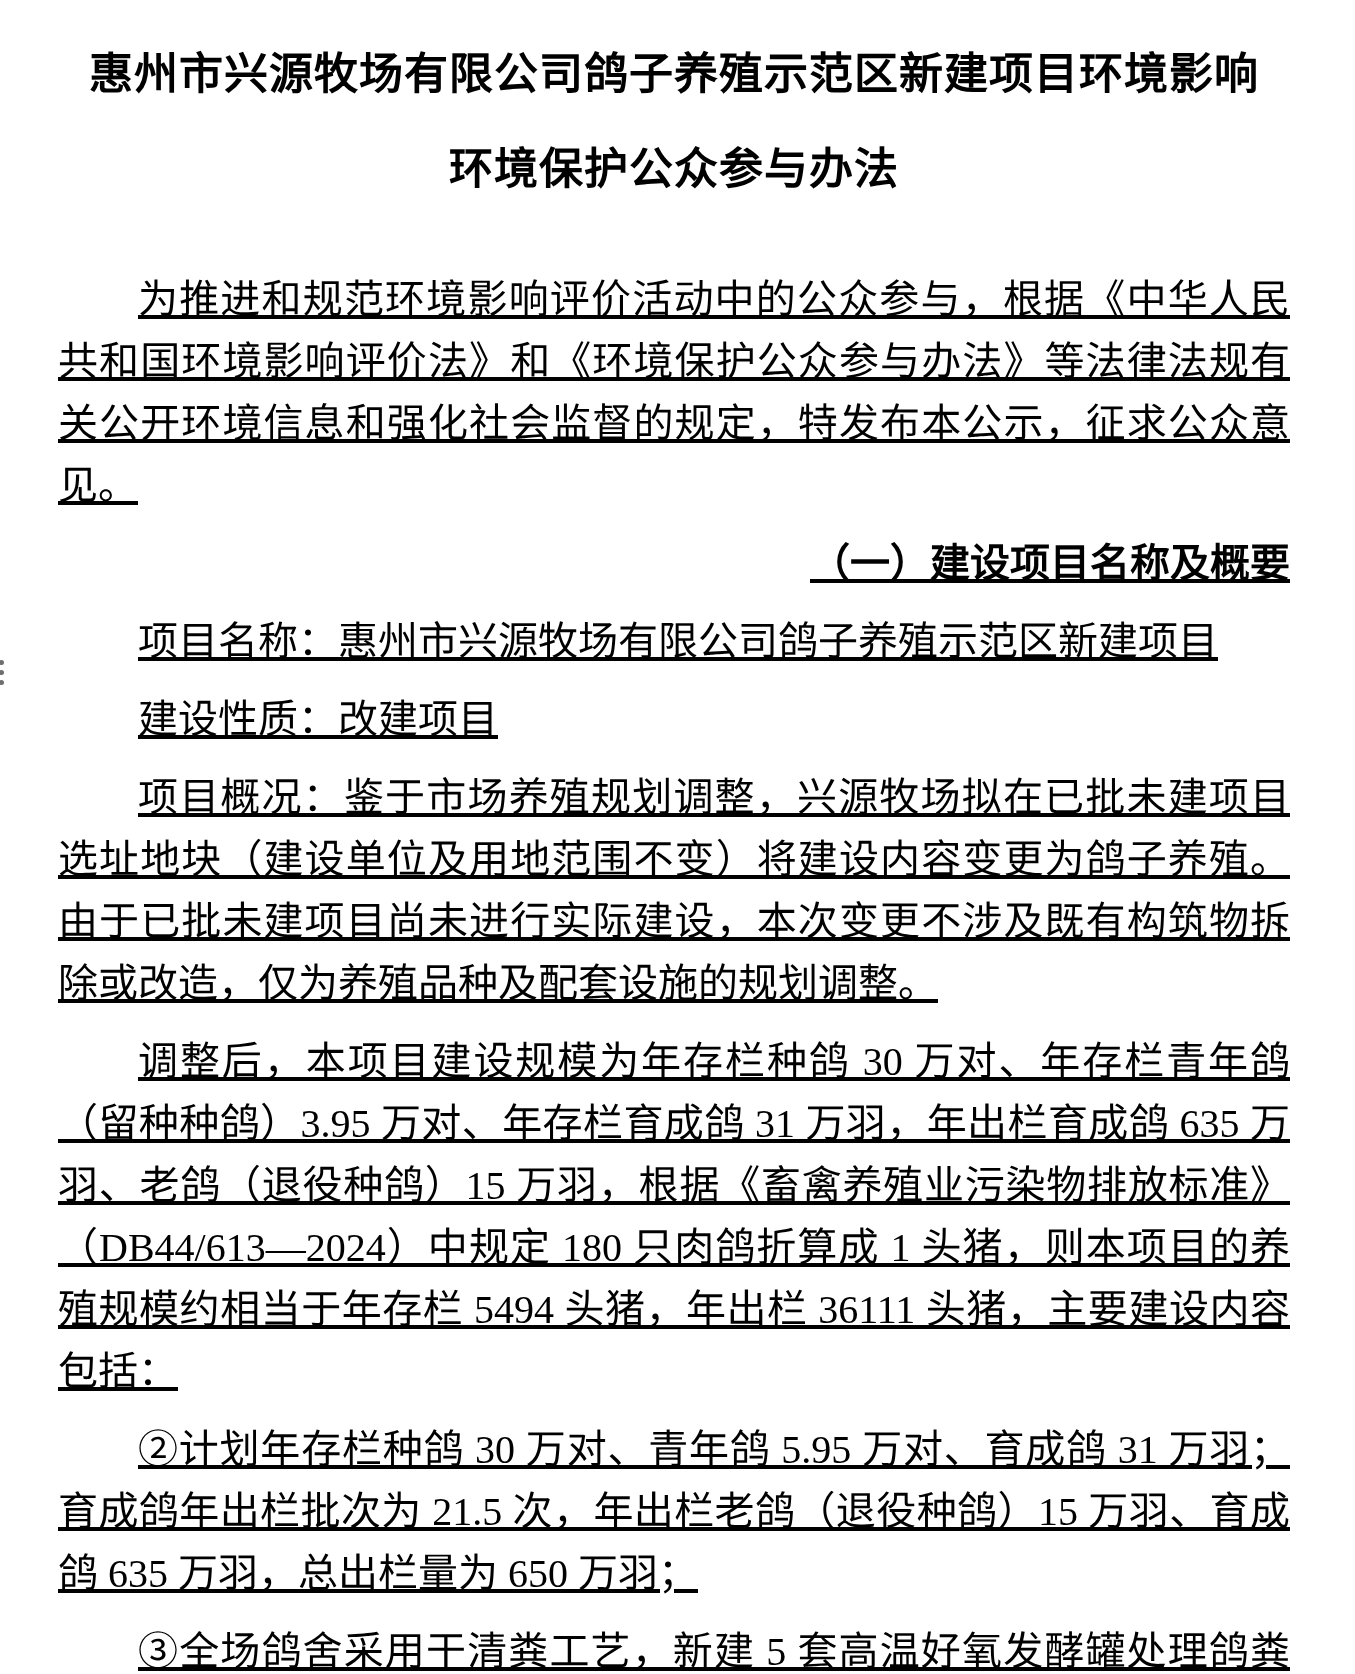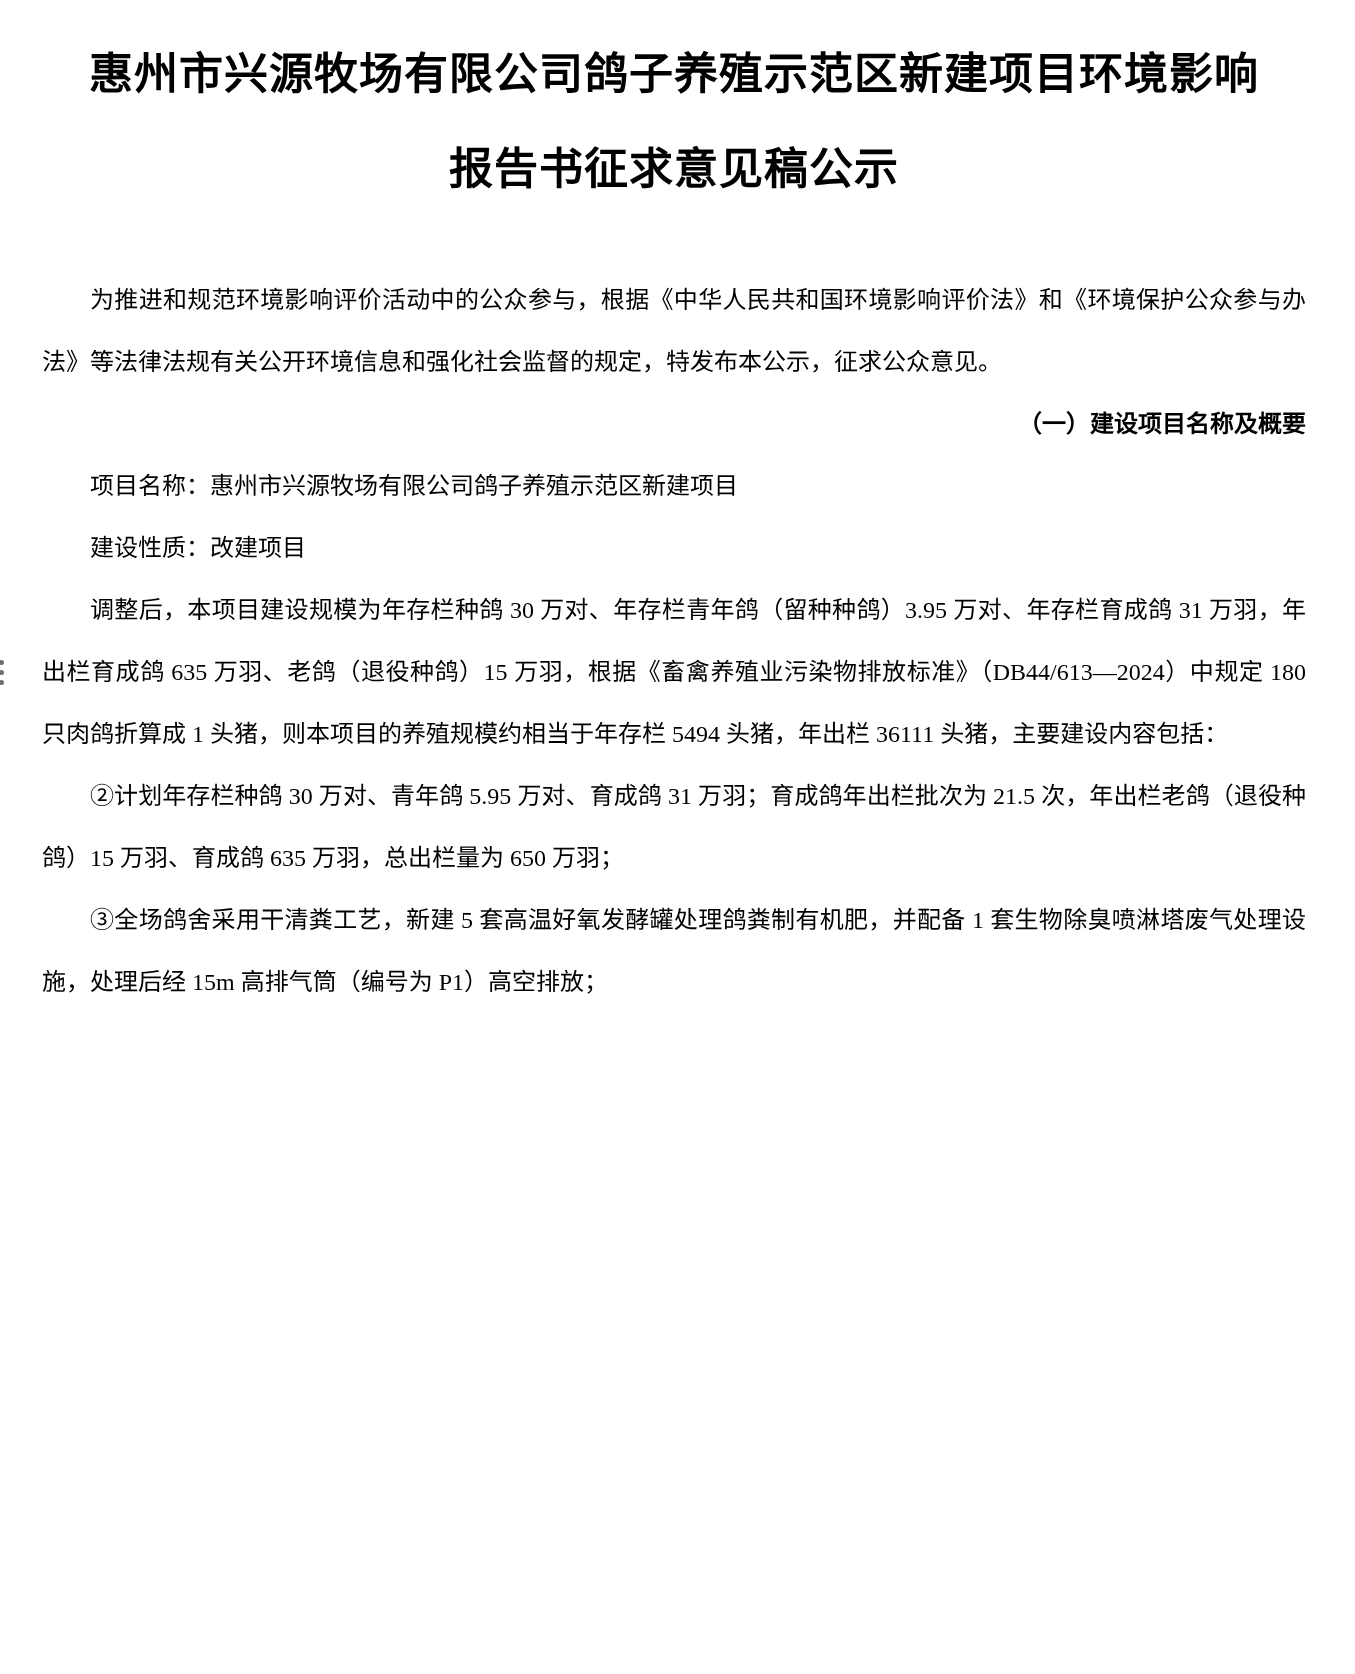--- a/index.html
+++ b/index.html
@@ -28,27 +28,28 @@
     font-size: 44px;
     line-height: 95px;
     text-align: center;
     letter-spacing: 1px;
   }
   .doc-title .title-line {
     display: block;
     white-space: nowrap;
   }
   p.para {
-    margin: 0;
-    font-size: 24px;
+    margin: 16px;
+    font-size: 40px;
     line-height: 62px;
     text-align: justify;
     text-justify: inter-character;
     text-indent: 2em;
     word-break: normal;
+    text-decoration: underline;
   }
   p.para.heading {
     font-weight: 700;
     text-indent: 0;
     text-align: right;
   }
   
   .edge-dots {
     position: absolute;
     left: -1px;
@@ -64,33 +65,34 @@
     margin: 0 0 5px 0;
   }
 </style>
 </head>
 <body>
 
 <div class="page">
 
   <h1 class="doc-title">
     <span class="title-line">惠州市兴源牧场有限公司鸽子养殖示范区新建项目环境影响</span>
-    <span class="title-line">报告书征求意见稿公示</span>
+    <span class="title-line">环境保护公众参与办法</span>
   </h1>
 
   <p class="para">为推进和规范环境影响评价活动中的公众参与，根据《中华人民共和国环境影响评价法》和《环境保护公众参与办法》等法律法规有关公开环境信息和强化社会监督的规定，特发布本公示，征求公众意见。</p>
 
   <p class="para heading">（一）建设项目名称及概要</p>
 
   <p class="para">项目名称：惠州市兴源牧场有限公司鸽子养殖示范区新建项目</p>
 
 
 
   <p class="para">建设性质：改建项目</p>
 
+  <p class="para">项目概况：鉴于市场养殖规划调整，兴源牧场拟在已批未建项目选址地块（建设单位及用地范围不变）将建设内容变更为鸽子养殖。由于已批未建项目尚未进行实际建设，本次变更不涉及既有构筑物拆除或改造，仅为养殖品种及配套设施的规划调整。</p>
 
   <p class="para">调整后，本项目建设规模为年存栏种鸽 30 万对、年存栏青年鸽（留种种鸽）3.95 万对、年存栏育成鸽 31 万羽，年出栏育成鸽 635 万羽、老鸽（退役种鸽）15 万羽，根据《畜禽养殖业污染物排放标准》（DB44/613—2024）中规定 180 只肉鸽折算成 1 头猪，则本项目的养殖规模约相当于年存栏 5494 头猪，年出栏 36111 头猪，主要建设内容包括：</p>
 
 
   <p class="para">②计划年存栏种鸽 30 万对、青年鸽 5.95 万对、育成鸽 31 万羽；育成鸽年出栏批次为 21.5 次，年出栏老鸽（退役种鸽）15 万羽、育成鸽 635 万羽，总出栏量为 650 万羽；</p>
 
   <p class="para">③全场鸽舍采用干清粪工艺，新建 5 套高温好氧发酵罐处理鸽粪制有机肥，并配备 1 套生物除臭喷淋塔废气处理设施，处理后经 15m 高排气筒（编号为 P1）高空排放；</p>
 
 </div>
 

